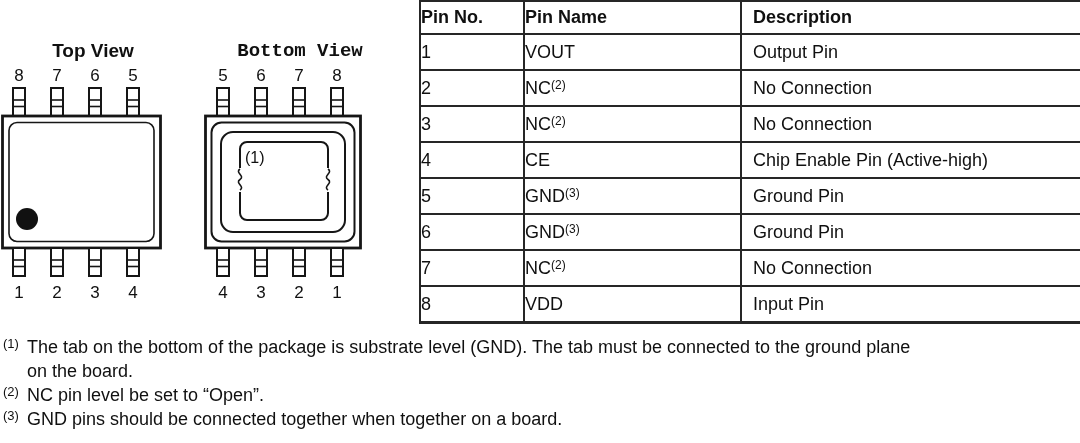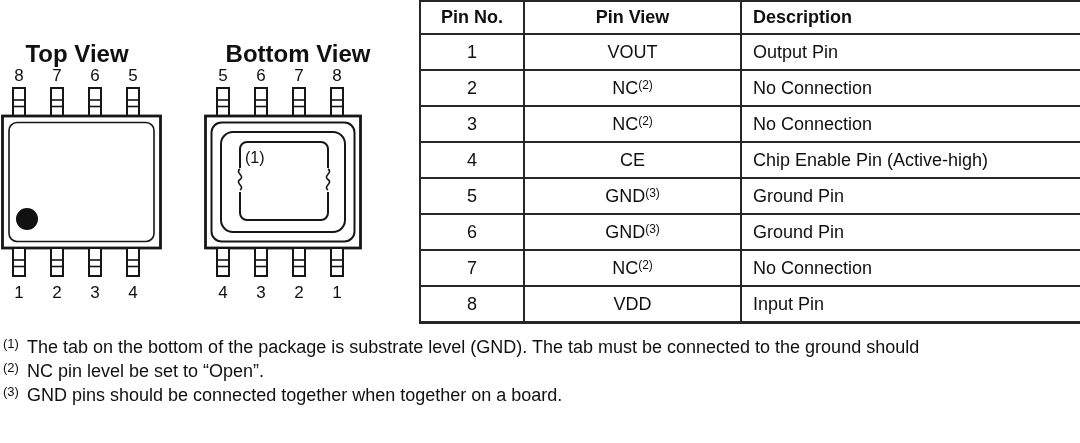--- a/index.html
+++ b/index.html
@@ -4,44 +4,44 @@
 <style>
   html,body { margin:0; padding:0; background:#ffffff; }
   .page {
     position:relative; width:1080px; height:443px;
     background:#ffffff; overflow:hidden;
     font-family:"Liberation Sans", sans-serif; color:#101010;
   }
   
   .view-title {
     position:absolute; top:40px; height:22px;
-    font-size:24px; font-weight:bold; text-align:center; color:#101010;
+    font-size:19px; font-weight:bold; text-align:center; color:#101010;padding-left:16px;
   }
   .tv-title { left:0; width:154px; }
-  .bv-title { left:220px; width:156px; }
+  .bv-title { left:206px; width:156px;font-family:Liberation Mono, monospace; }
   
   .pkg { position:absolute; top:60px; }
   .tv-svg { left:0; }
   .bv-svg { left:200px; }
   .lead { fill:#ffffff; stroke:#161616; stroke-width:2; }
   .leadline { stroke:#161616; stroke-width:1.6; }
   .body-outer { fill:#ffffff; stroke:#161616; stroke-width:2.8; }
   .body-inner { fill:none; stroke:#161616; stroke-width:1.6; }
   .mid { fill:none; stroke:#161616; stroke-width:2; }
   .svgnum { font:17px "Liberation Sans", sans-serif; fill:#101010; text-anchor:middle; }
   .tab-label-text { font:16px "Liberation Sans", sans-serif; fill:#101010; }
   
   .pin-table {
     position:absolute; left:419px; top:0; width:681px;
     border-collapse:collapse; table-layout:fixed;
     font-size:18px; color:#101010;
   }
   .pin-table th, .pin-table td {
     border:2px solid #262626; padding:0; background:#ffffff;
-    text-align:center; vertical-align:middle;
+    text-align:left; vertical-align:middle;
   }
   .pin-table thead th { height:31px; font-weight:bold; }
   .pin-table tbody td { height:34px; font-weight:normal; }
   .pin-table .desc-col { text-align:left; padding-left:11px; }
   .pin-table tbody tr:last-child td { border-bottom-width:3px; }
   .sup { font-size:12px; vertical-align:5px; }
   
   .footnotes {
     position:absolute; left:3px; top:335px; width:1075px;
     font-size:18px; line-height:24px; color:#101010;
@@ -195,21 +195,21 @@
 
   <table class="pin-table">
     <colgroup>
         <col style="width:104px">
         <col style="width:217px">
         <col style="width:360px">
       </colgroup>
     <thead>
       <tr>
         <th>Pin No.</th>
-        <th>Pin View</th>
+        <th>Pin Name</th>
         <th class="desc-col">Description</th>
       </tr>
     </thead>
     <tbody>
       <tr>
         <td>1</td>
         <td><span>VOUT</span><span class="sup"></span></td>
         <td class="desc-col">Output Pin</td>
       </tr>
       <tr>
@@ -247,21 +247,22 @@
         <td><span>VDD</span><span class="sup"></span></td>
         <td class="desc-col">Input Pin</td>
       </tr>
     </tbody>
   </table>
 
   <div class="footnotes">
     <div class="fn">
       <span class="fn-marker">(1)</span>
       <div class="fn-text">
-        <div>The tab on the bottom of the package is substrate level (GND). The tab must be connected to the ground should</div>
+        <div>The tab on the bottom of the package is substrate level (GND). The tab must be connected to the ground plane</div>
+        <div>on the board.</div>
       </div>
     </div>
     <div class="fn">
       <span class="fn-marker">(2)</span>
       <div class="fn-text">
         <div>NC pin level be set to “Open”.</div>
       </div>
     </div>
     <div class="fn">
       <span class="fn-marker">(3)</span>

